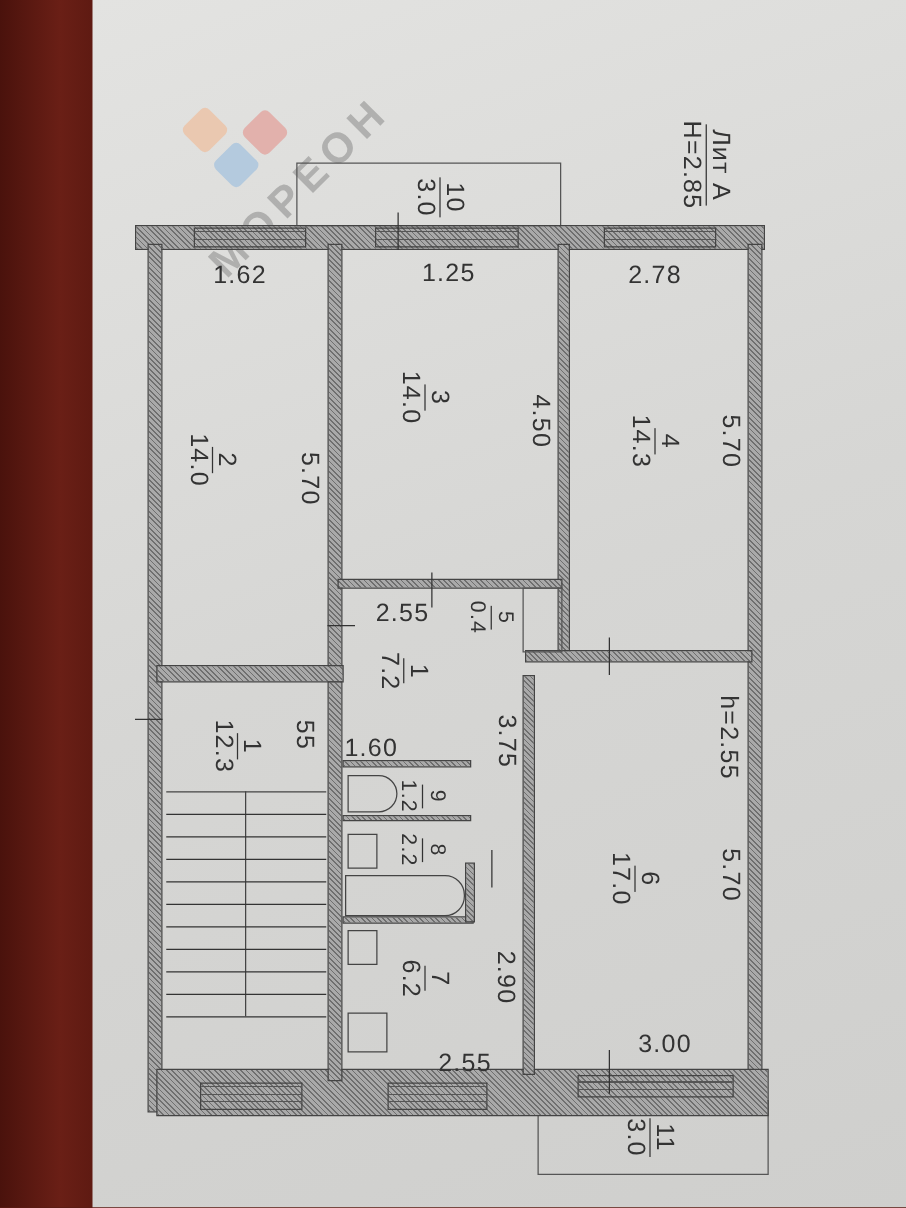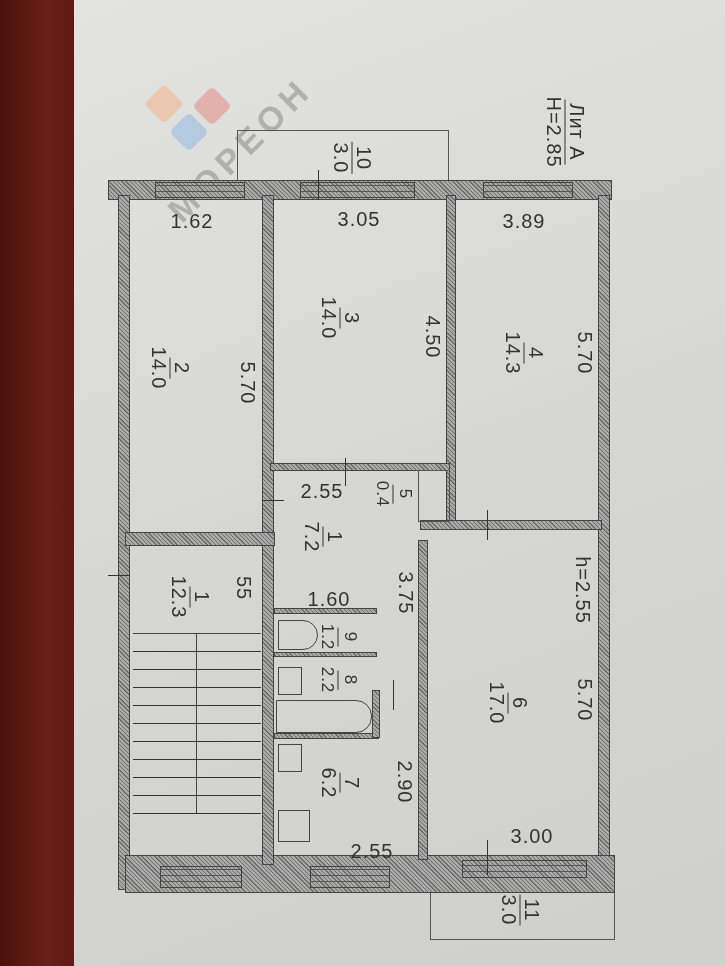--- a/index.html
+++ b/index.html
@@ -138,24 +138,24 @@
 <div class="frac" style="left:352px;top:158px;">
   <span class="num">10</span>
     <span class="den">3.0</span>
 </div>
 <div class="frac" style="left:520px;top:910px;">
   <span class="num">11</span>
     <span class="den">3.0</span>
 </div>
 
 <div class="lbl" style="left:192px;top:221px;transform:translate(-50%,-50%);">1.62</div>
-<div class="lbl" style="left:359px;top:219px;transform:translate(-50%,-50%);">3.05</div>
-<div class="lbl" style="left:524px;top:221px;transform:translate(-50%,-50%);">3.89</div>
+<div class="lbl" style="left:359px;top:219px;transform:translate(-50%,-50%);">1.25</div>
+<div class="lbl" style="left:524px;top:221px;transform:translate(-50%,-50%);">2.78</div>
 <div class="lbl" style="left:322px;top:491px;transform:translate(-50%,-50%);">2.55</div>
-<div class="lbl" style="left:329px;top:599px;transform:translate(-50%,-50%);">1.60</div>
+<div class="lbl" style="left:297px;top:599px;transform:translate(-50%,-50%);">1.60</div>
 <div class="lbl" style="left:372px;top:851px;transform:translate(-50%,-50%);">2.55</div>
 <div class="lbl" style="left:532px;top:836px;transform:translate(-50%,-50%);text-align:center;">3.00</div>
 
 <div class="lbl" style="left:247px;top:383px;">5.70</div>
 <div class="lbl" style="left:432px;top:337px;">4.50</div>
 <div class="lbl" style="left:584px;top:353px;">5.70</div>
 <div class="lbl" style="left:243px;top:588px;">55</div>
 <div class="lbl" style="left:405px;top:593px;">3.75</div>
 <div class="lbl" style="left:404px;top:782px;">2.90</div>
 <div class="lbl" style="left:584px;top:700px;">5.70</div>

